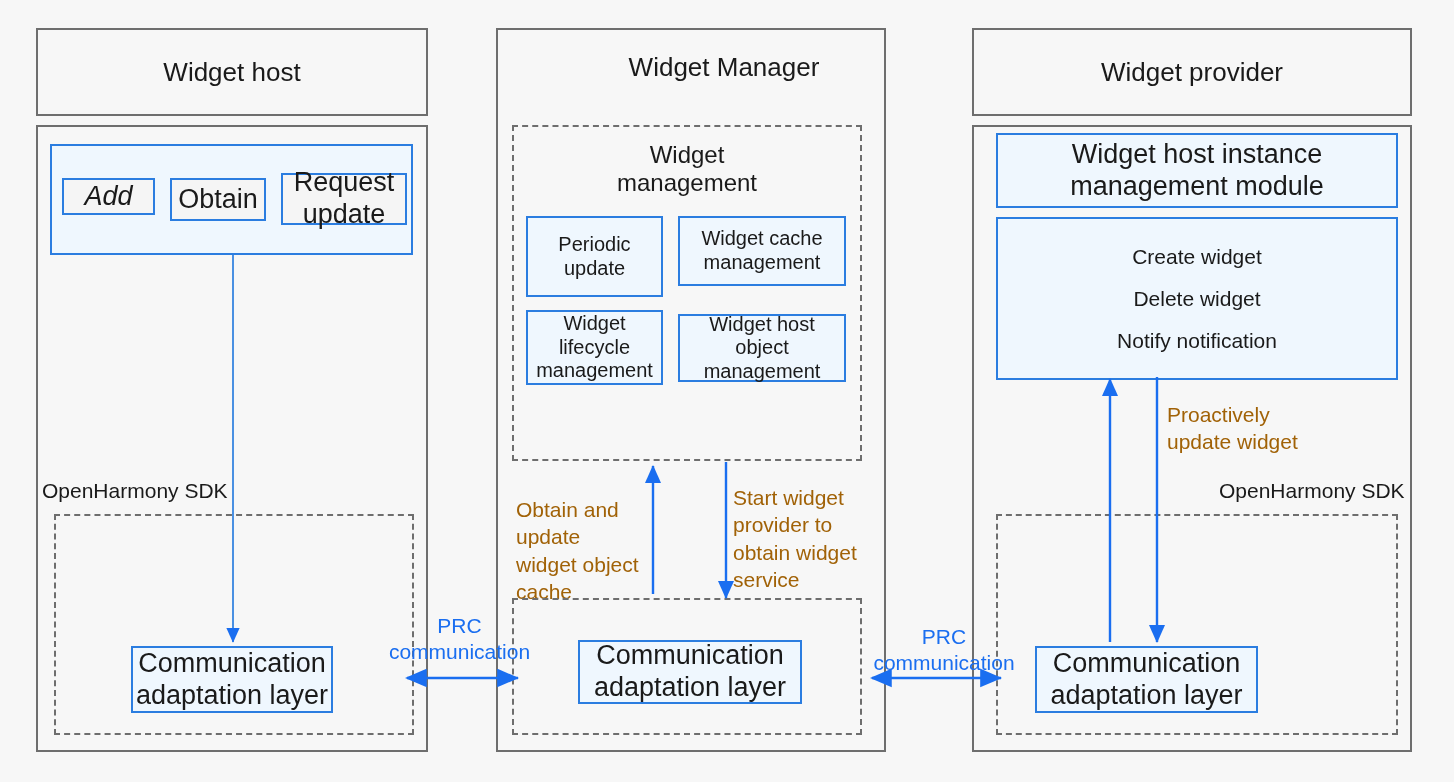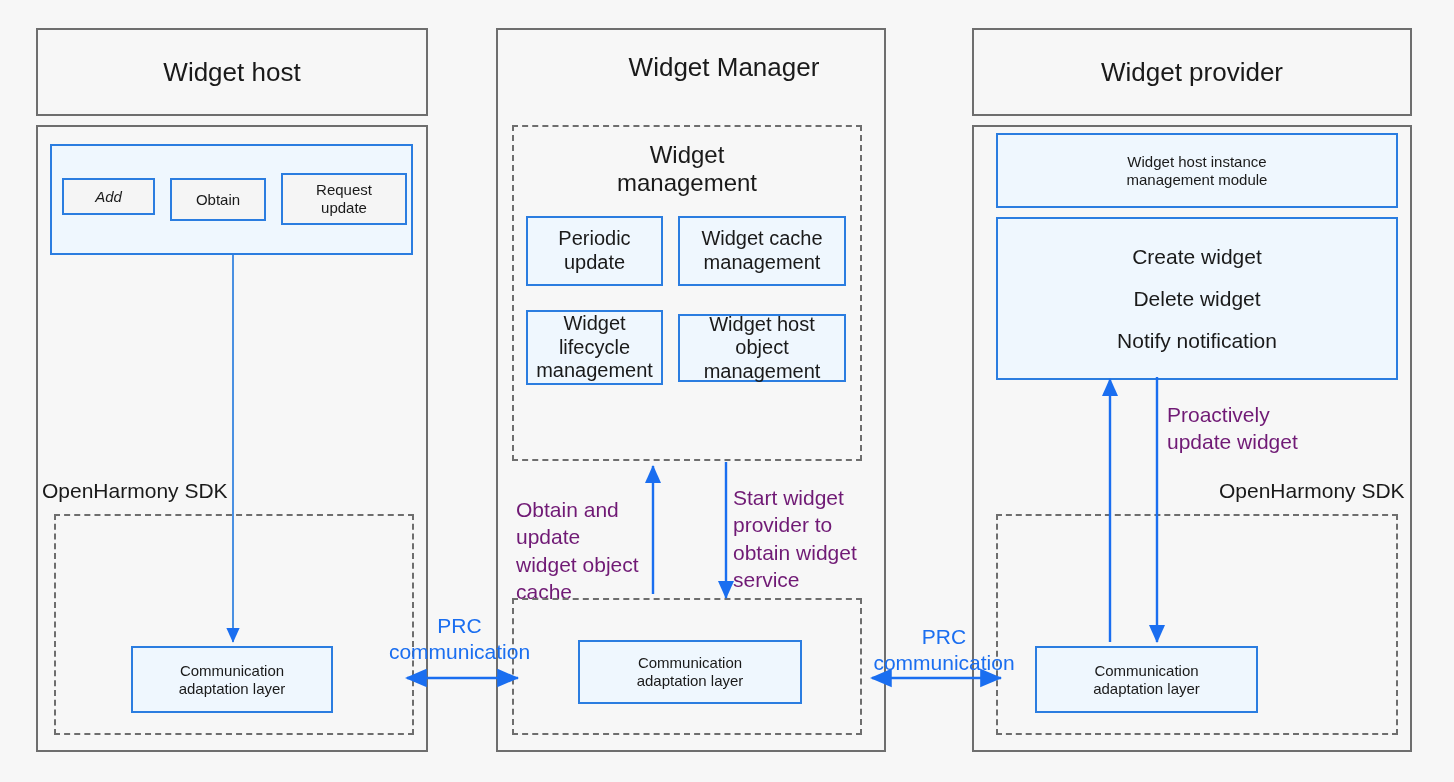--- a/index.html
+++ b/index.html
@@ -50,23 +50,23 @@
   .ctr {
     display: flex;
     align-items: center;
     justify-content: center;
     text-align: center;
     line-height: 1.18;
   }
 
   .title-text  { font-size: 26px; color: #1a1a1a; }
   .sub-title   { font-size: 24px; color: #1a1a1a; }
-  .box-text    { font-size: 15px; color: #1a1a1a; }
+  .box-text    { font-size: 27px; color: #1a1a1a; }
   .box-text-sm { font-size: 20px; color: #1a1a1a; }
-  .plain-label { font-size: 21px; color: #701a75; line-height: 1.30; }
+  .plain-label { font-size: 21px; color: #a16207; line-height: 1.30; }
   .blue-label  {
     font-size: 21px;
     color: #1a6ef0;
     line-height: 1.22;
     text-align: center;
   }
 
   .sdk-label {
     font-size: 21px;
     color: #1a1a1a;
@@ -118,21 +118,21 @@
 
   <div class="abs panel" style="left:496px; top:28px; width:390px; height:724px;"></div>
 
   <div class="abs ctr title-text" style="left:496px; top:48px; width:456px; height:38px; white-space:pre-line;">Widget Manager</div>
 
   <div class="abs dashed" style="left:512px; top:125px; width:350px; height:336px;"></div>
 
   <div class="abs ctr sub-title" style="left:512px; top:138px; width:350px; height:62px; white-space:pre-line;">Widget
 management</div>
 
-  <div class="abs bluebox ctr box-text-sm" style="left:526px; top:216px; width:137px; height:70px; white-space:pre-line;">Periodic
+  <div class="abs bluebox ctr box-text-sm" style="left:526px; top:216px; width:137px; height:81px; white-space:pre-line;">Periodic
 update</div>
 
   <div class="abs bluebox ctr box-text-sm" style="left:678px; top:216px; width:168px; height:70px; white-space:pre-line;">Widget cache
 management</div>
 
   <div class="abs bluebox ctr box-text-sm" style="left:526px; top:310px; width:137px; height:75px; white-space:pre-line;">Widget
 lifecycle
 management</div>
 
   <div class="abs bluebox ctr box-text-sm" style="left:678px; top:314px; width:168px; height:68px; white-space:pre-line;">Widget host

